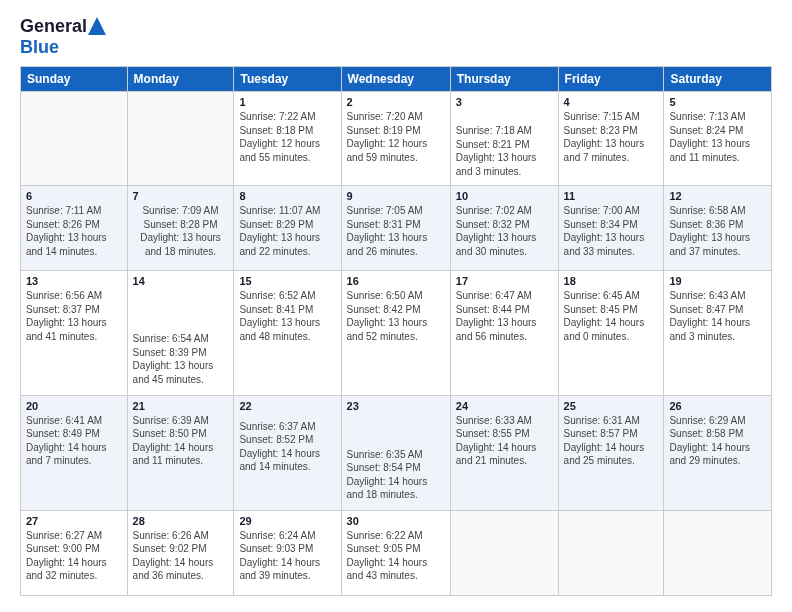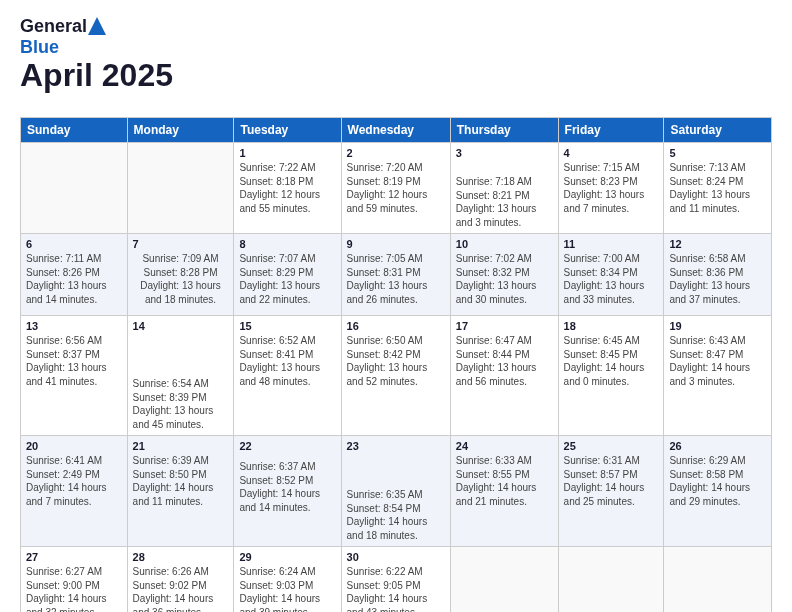--- a/index.html
+++ b/index.html
@@ -14,22 +14,21 @@
       width: 792px;
       height: 612px;
       padding: 16px 20px;
       display: flex;
       flex-direction: column;
     }
     .header {
       display: flex;
       justify-content: space-between;
       align-items: flex-start;
-      margin-bottom: 24px;
-      flex-direction: column;
+      margin-bottom: 8px;
     }
     .logo {
       display: flex;
       flex-direction: column;
       align-items: flex-start;
     }
     .logo-text {
       display: flex;
       align-items: center;
       gap: 0;
@@ -112,21 +111,20 @@
         <span class="logo-general">General</span>
         <svg width="18" height="18" viewBox="0 0 18 18" style="margin-left:1px;margin-top:-2px;">
           <polygon points="9,0 18,18 0,18" fill="#1565C0"></polygon>
         </svg>
       </div>
       <div>
         <span class="logo-blue">Blue</span>
       </div>
     </div>
     <div class="title-block">
-      <div class="month-title">April 2025</div>
     </div>
   </div>
 
   <table class="calendar">
     <thead>
       <tr>
         <th>Sunday</th>
         <th>Monday</th>
         <th>Tuesday</th>
         <th>Wednesday</th>
@@ -178,21 +176,21 @@
 Daylight: 13 hours and 14 minutes.</div>
           </td>
           <td>
             <span class="day-num">7</span>
             <div class="day-info" style="white-space: pre-line; text-align: center;">Sunrise: 7:09 AM
 Sunset: 8:28 PM
 Daylight: 13 hours and 18 minutes.</div>
           </td>
           <td>
             <span class="day-num">8</span>
-            <div class="day-info" style="white-space: pre-line;">Sunrise: 7:07 AM
+            <div class="day-info" style="white-space: pre-line;">Sunrise: 11:07 AM
 Sunset: 8:29 PM
 Daylight: 13 hours and 22 minutes.</div>
           </td>
           <td>
             <span class="day-num">9</span>
             <div class="day-info" style="white-space: pre-line;">Sunrise: 7:05 AM
 Sunset: 8:31 PM
 Daylight: 13 hours and 26 minutes.</div>
           </td>
           <td>
@@ -255,21 +253,21 @@
             <span class="day-num">19</span>
             <div class="day-info" style="white-space: pre-line;">Sunrise: 6:43 AM
 Sunset: 8:47 PM
 Daylight: 14 hours and 3 minutes.</div>
           </td>
         </tr>
         <tr class="row-shade">
           <td>
             <span class="day-num">20</span>
             <div class="day-info" style="white-space: pre-line;">Sunrise: 6:41 AM
-Sunset: 2:49 PM
+Sunset: 8:49 PM
 Daylight: 14 hours and 7 minutes.</div>
           </td>
           <td>
             <span class="day-num">21</span>
             <div class="day-info" style="white-space: pre-line;">Sunrise: 6:39 AM
 Sunset: 8:50 PM
 Daylight: 14 hours and 11 minutes.</div>
           </td>
           <td>
             <span class="day-num">22</span>

